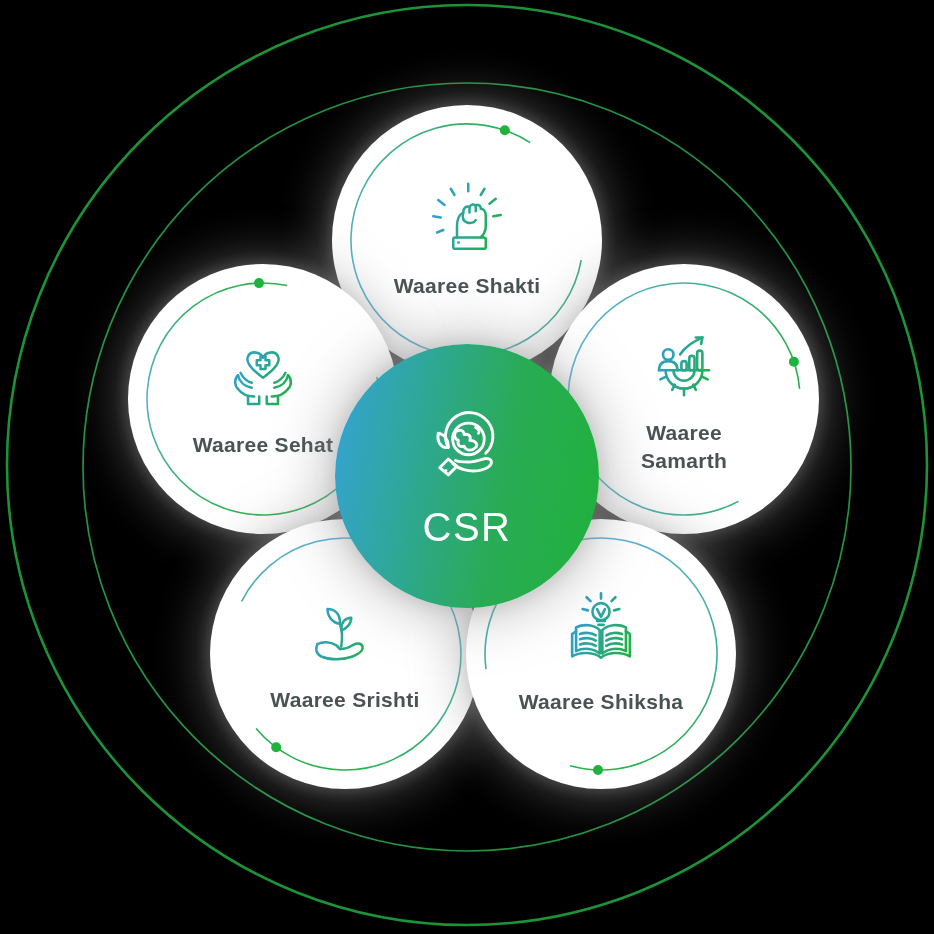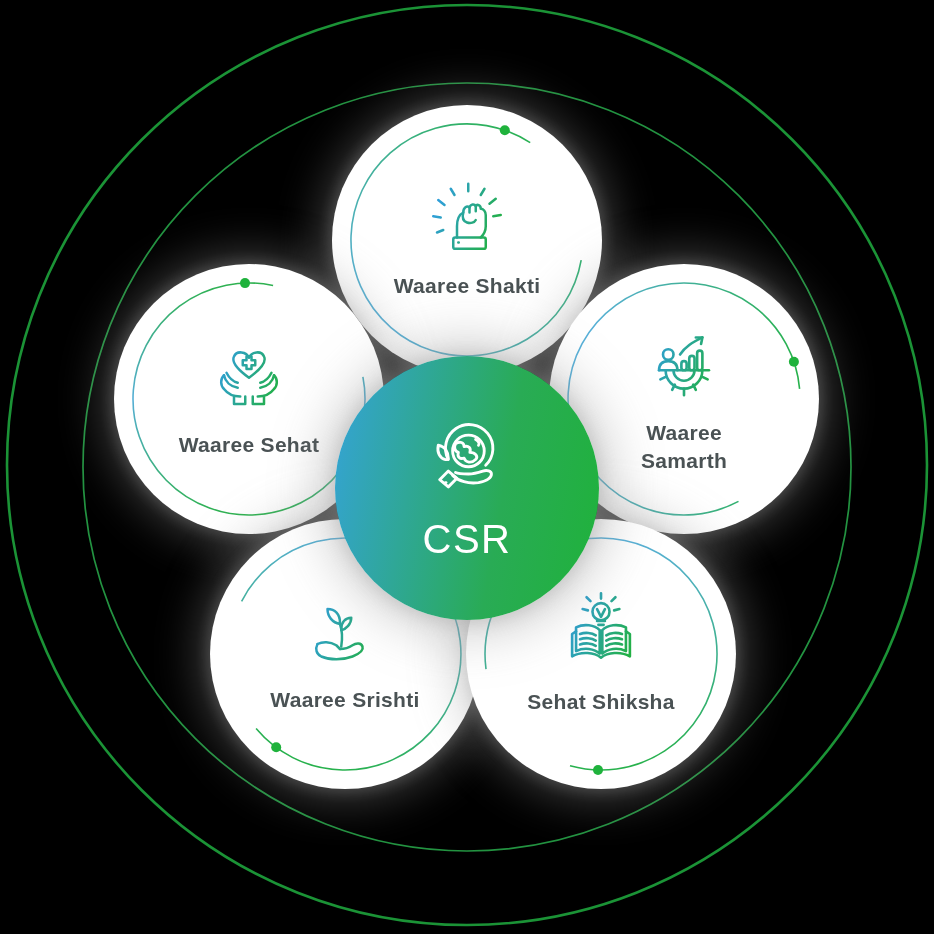--- a/index.html
+++ b/index.html
@@ -20,27 +20,27 @@
   .circle-content{
     position:absolute;inset:0;display:flex;flex-direction:column;
     align-items:center;justify-content:center;
   }
   .icon{margin-bottom:12px;}
   .label{
     font-size:21px;font-weight:700;color:#4a5254;letter-spacing:.3px;
     text-align:center;line-height:1.35;white-space:nowrap;
   }
   .s-shakti{left:332px;top:105px;z-index:1;}
-  .s-sehat{left:114px;top:264px;z-index:2;}
+  .s-sehat{left:128px;top:264px;z-index:2;}
   .s-samarth{left:549px;top:264px;z-index:2;}
   .s-srishti{left:210px;top:519px;z-index:3;}
   .s-shiksha{left:466px;top:519px;z-index:3;}
   .s-samarth .label{white-space:normal;width:130px;text-align:center;}
   .center-circle{
-    position:absolute;left:335px;top:356px;width:264px;height:264px;border-radius:50%;
+    position:absolute;left:335px;top:344px;width:264px;height:264px;border-radius:50%;
     background:linear-gradient(100deg,#35a3d9 0%,#29ab55 62%,#1fb23a 100%);
     z-index:4;
     box-shadow:0 0 52px 14px rgba(140,140,140,.42), 0 0 16px 4px rgba(160,160,160,.3);
     display:flex;flex-direction:column;align-items:center;justify-content:center;text-align:center;
   }
   .center-label{
     margin-top:10px;
     font-size:40px;font-weight:300;color:#ffffff;letter-spacing:1.5px;
   }
 </style>
@@ -172,21 +172,21 @@
         <path d="M31 29 C27 25 19 24 13 27 L13 45 C19 42 27 43 31 47 L31 29"></path>
         <path d="M33 29 C37 25 45 24 51 27 L51 45 C45 42 37 43 33 47 L33 29"></path>
         <path d="M13 30 L10 32 L10 49 C17 45 27 46 32 50 C37 46 47 45 54 49 L54 32 L51 30"></path>
         <path d="M16 32 C20 30.5 25 31 28 33 M16 36 C20 34.5 25 35 28 37 M16 40 C20 38.5 25 39 28 41"></path>
         <path d="M48 32 C44 30.5 39 31 36 33 M48 36 C44 34.5 39 35 36 37 M48 40 C44 38.5 39 39 36 41"></path>
         <circle cx="32" cy="15" r="6.5"></circle>
         <path d="M29 22 H35 M30 25 H34"></path>
         <path d="M29 13 L32 19 L35 13"></path>
         <path d="M32 5 L32 1 M24 7 L21 4 M40 7 L43 4 M22 14 L18 13 M42 14 L46 13"></path>
       </svg>
-      <div class="label">Sehat Shiksha</div>
+      <div class="label">Waaree Shiksha</div>
     </div>
   </div>
 
   <div class="center-circle">
     <svg width="92" height="92" viewBox="0 0 64 64" fill="none" stroke="#ffffff" stroke-width="2" stroke-linecap="round" stroke-linejoin="round">
       <path d="M19 31 A16.5 16.5 0 1 1 45 35"></path>
       <circle cx="33" cy="25" r="11"></circle>
       <path d="M24 20 C27 18 30 19 30 22 C33 21 35 23 34 26 C38 26 40 29 38 31 C35 34 31 33 30 30 C27 31 25 29 26 26 C23 25 23 22 24 20"></path>
       <path d="M38 17 C40 18 41 20 40 21"></path>
       <path d="M17 31 C13 30 11 26 12 21 C17 22 19 26 19 30 C19 31 18 31 17 31 Z"></path>

